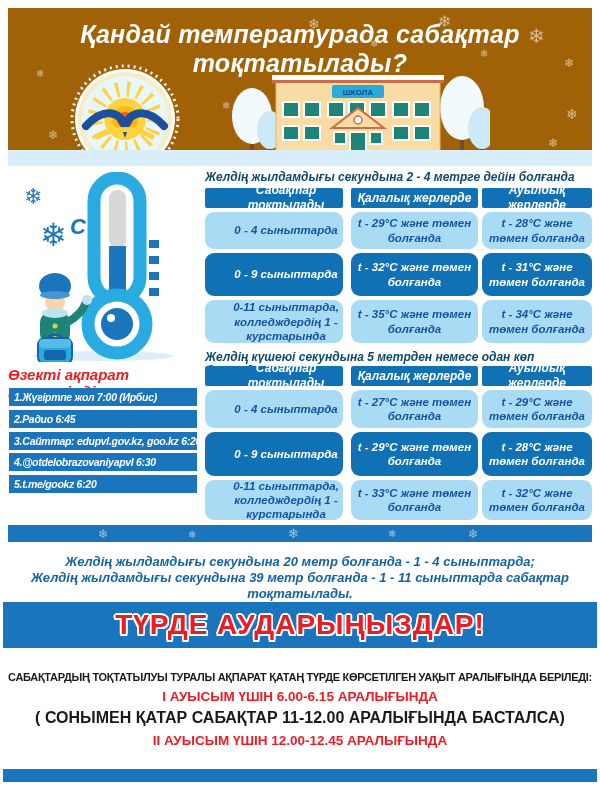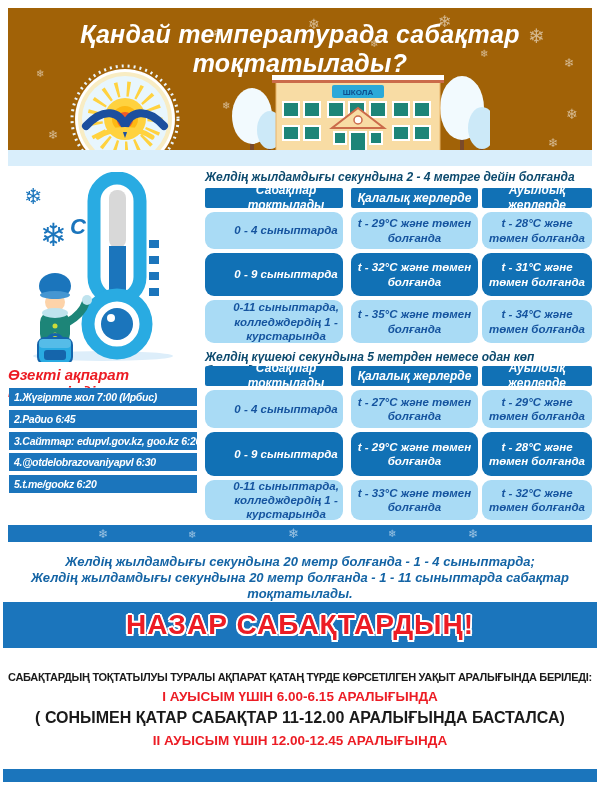--- a/index.html
+++ b/index.html
@@ -235,25 +235,25 @@
   <div class="snowbar">
     <span class="sf" style="left:90px;top:2px;font-size:12px">❄</span>
     <span class="sf" style="left:180px;top:4px;font-size:10px">❄</span>
     <span class="sf" style="left:280px;top:1px;font-size:13px">❄</span>
     <span class="sf" style="left:380px;top:3px;font-size:10px">❄</span>
     <span class="sf" style="left:460px;top:2px;font-size:12px">❄</span>
   </div>
 
   <div class="wind-note">
     <div>Желдің жылдамдығы секундына 20 метр болғанда - 1 - 4 сыныптарда;</div>
-    <div>Желдің жылдамдығы секундына 20 метр болғанда - 1 - 11 сыныптарда сабақтар тоқтатылады.</div>
+    <div>Желдің жылдамдығы секундына 39 метр болғанда - 1 - 11 сыныптарда сабақтар тоқтатылады.</div>
   </div>
 
   <div class="attention">
-    <span class="attention-text">НАЗАР САБАҚТАРДЫҢ!</span>
+    <span class="attention-text">ТҮРДЕ АУДАРЫҢЫЗДАР!</span>
   </div>
 
   <div class="schedule">
     <div class="sched-intro">САБАҚТАРДЫҢ ТОҚТАТЫЛУЫ ТУРАЛЫ АҚПАРАТ ҚАТАҢ ТҮРДЕ КӨРСЕТІЛГЕН УАҚЫТ АРАЛЫҒЫНДА БЕРІЛЕДІ:</div>
     <div class="sched-shift">І АУЫСЫМ ҮШІН  6.00-6.15 АРАЛЫҒЫНДА</div>
     <div class="sched-note">( СОНЫМЕН ҚАТАР САБАҚТАР 11-12.00 АРАЛЫҒЫНДА БАСТАЛСА)</div>
     <div class="sched-shift">ІІ АУЫСЫМ ҮШІН 12.00-12.45 АРАЛЫҒЫНДА</div>
   </div>
 
   <div class="bottom-bar"></div>

